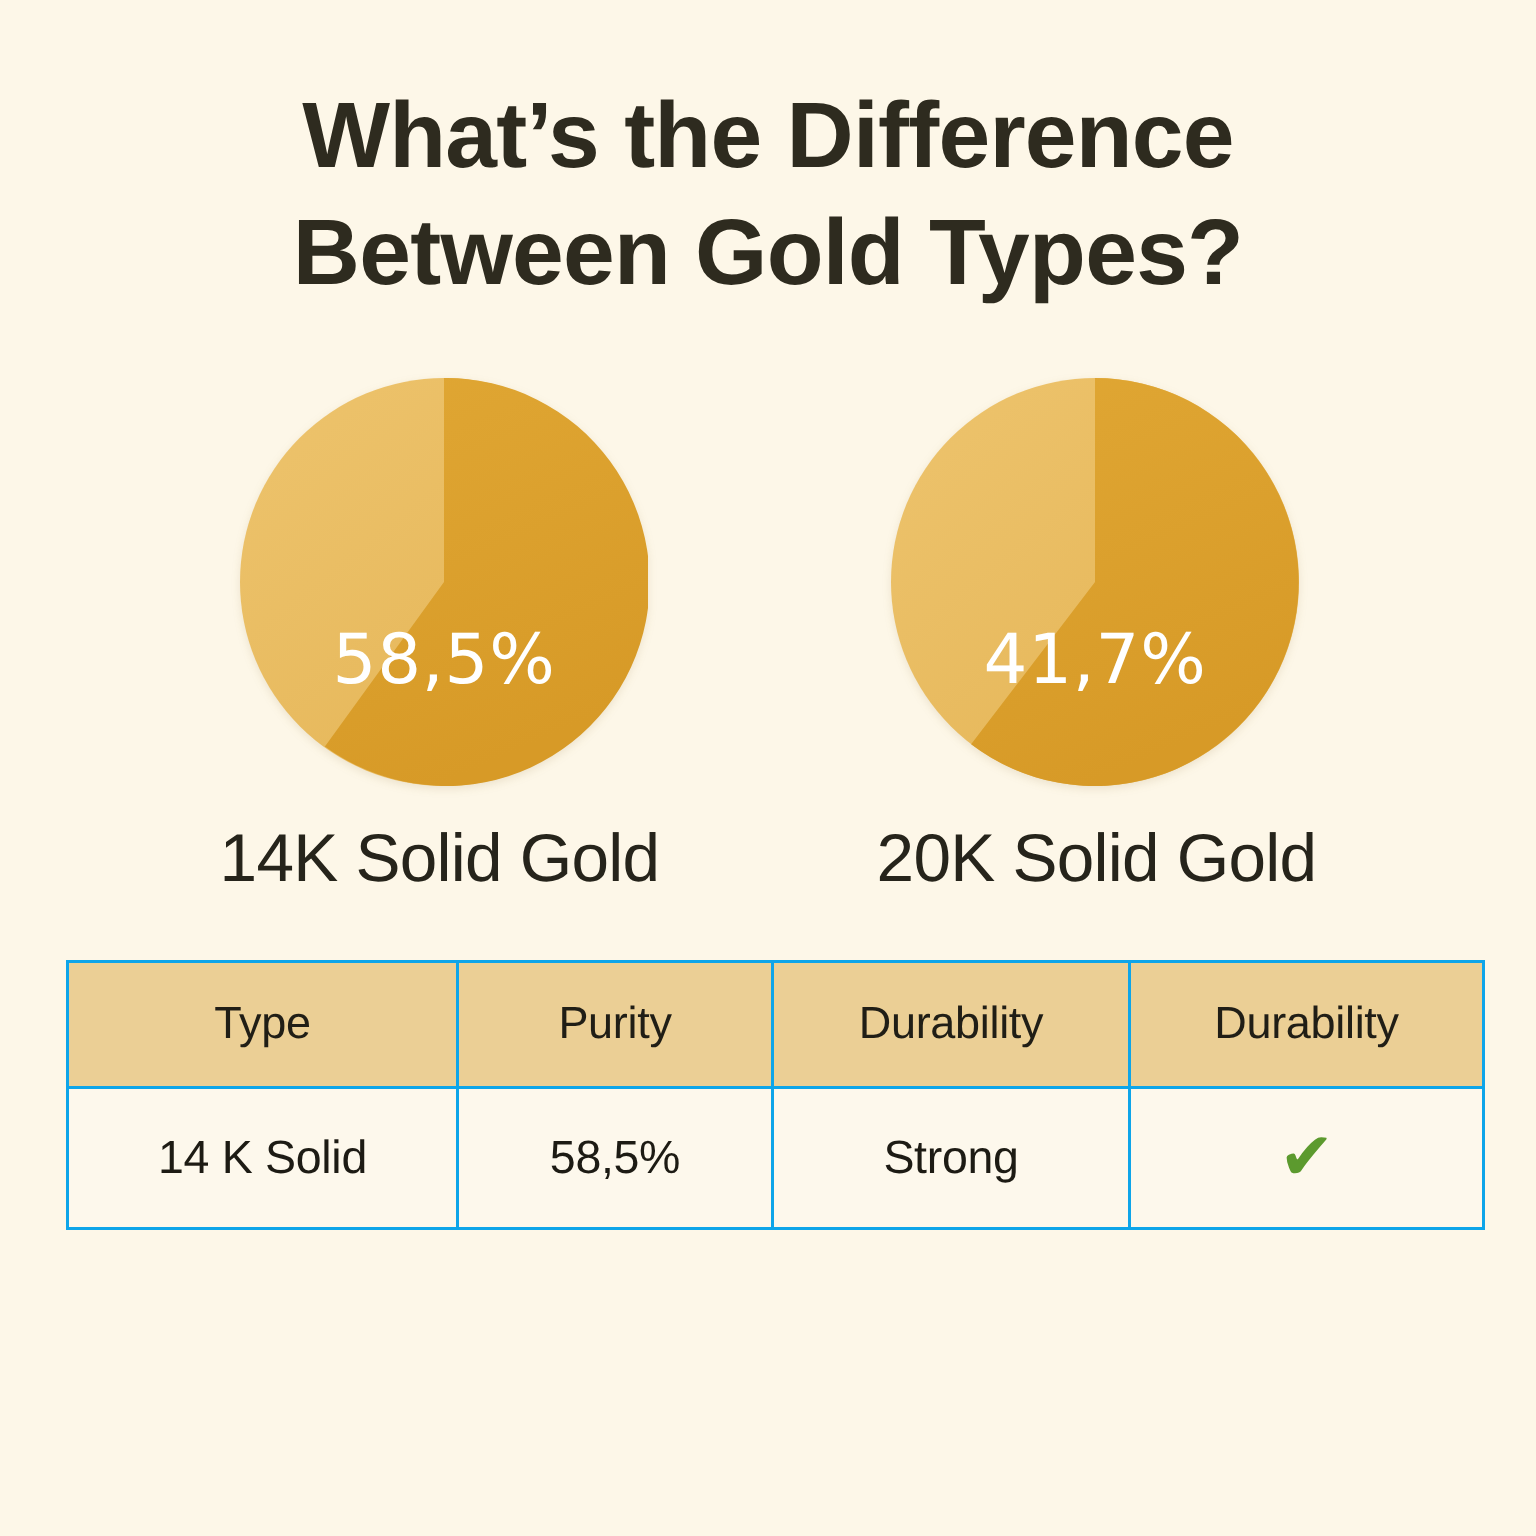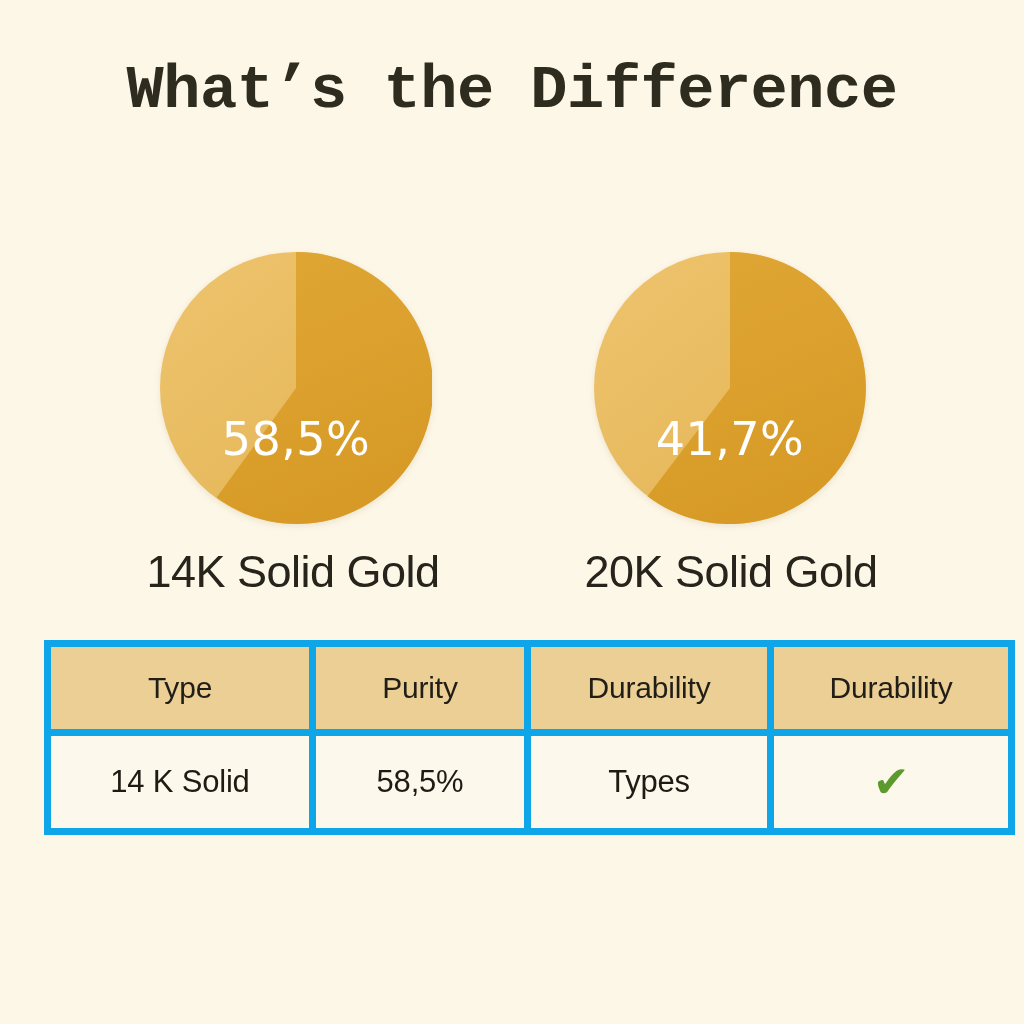--- a/index.html
+++ b/index.html
@@ -17,21 +17,21 @@
 
   
   #title-block {
     position: absolute;
     top: 52px;
     left: 0;
     width: 1024px;
     text-align: center;
   }
   .title-line {
-    font-family: Liberation Mono, monospace;
+    font-family: Liberation Sans, sans-serif;
     font-weight: bold;
     font-size: 62px;
     line-height: 78px;
     letter-spacing: -0.5px;
     color: #2E2B1F;
     white-space: nowrap;
   }
 
   
   #pies {
@@ -96,21 +96,21 @@
   
   #spec-table {
     position: absolute;
     left: 44px;
     top: 640px;
     width: 936px;
     border-collapse: collapse;
     table-layout: fixed;
   }
   #spec-table td, #spec-table th {
-    border: 7px solid #0ea5e9;
+    border: 2px solid #0ea5e9;
     text-align: center;
     vertical-align: middle;
     padding: 0;
     font-weight: normal;
   }
   #spec-table thead th {
     background: #EBCF95;
     height: 82px;
     font-size: 30px;
     color: #201E16;
@@ -131,20 +131,21 @@
   .check-icon {
     display: inline-block;
     line-height: 1;
   }
 </style>
 </head>
 <body>
 
 <div id="title-block">
   <div class="title-line">What’s the Difference</div>
+  <div class="title-line">Between Gold Types?</div>
 </div>
 
 <div id="pies">
 
   <div class="pie-wrap left">
     <svg class="pie-svg" viewBox="0 0 272 272">
       <defs>
         <linearGradient id="gradDark1" x1="0" y1="0" x2="0.35" y2="1">
           <stop offset="0%" stop-color="#E0A734"></stop>
           <stop offset="100%" stop-color="#D79A27"></stop>
@@ -194,19 +195,19 @@
       <th class="col-type">Type</th>
       <th class="col-pur">Purity</th>
       <th class="col-dur">Durability</th>
       <th class="col-water">Durability</th>
     </tr>
   </thead>
   <tbody>
     <tr>
       <td class="col-type">14 K Solid</td>
       <td class="col-pur">58,5%</td>
-      <td class="col-dur">Types</td>
+      <td class="col-dur">Strong</td>
       <td class="col-water">
         <span class="check-icon" style="color:#5C9A2E;font-size:44px;">✔</span>
       </td>
     </tr>
   </tbody>
 </table>
 
 </body></html>

